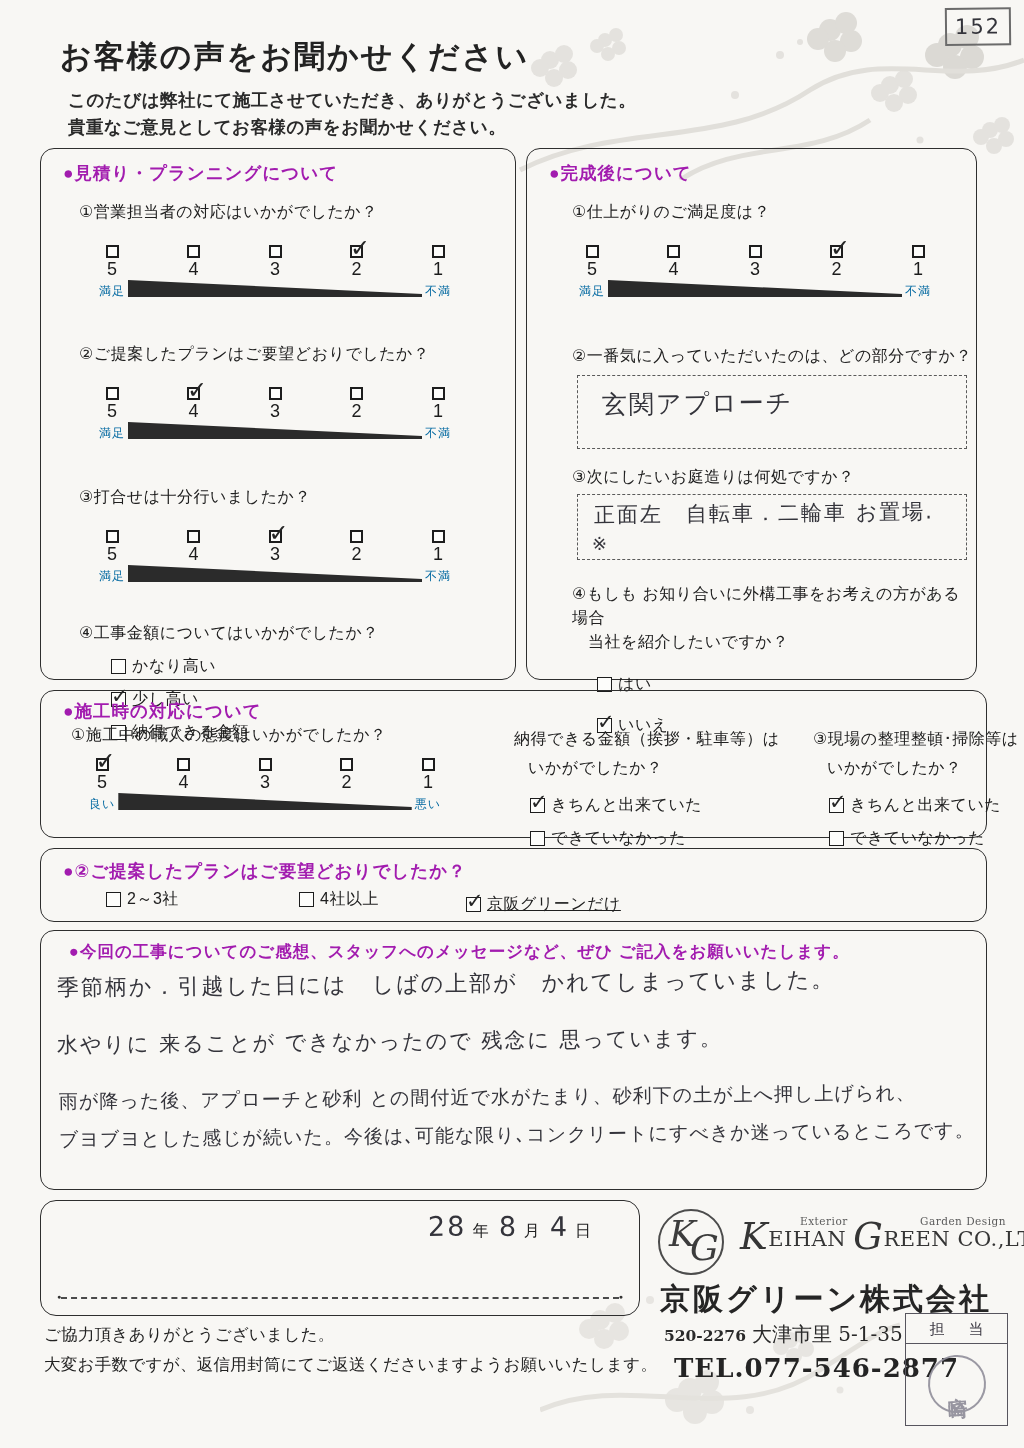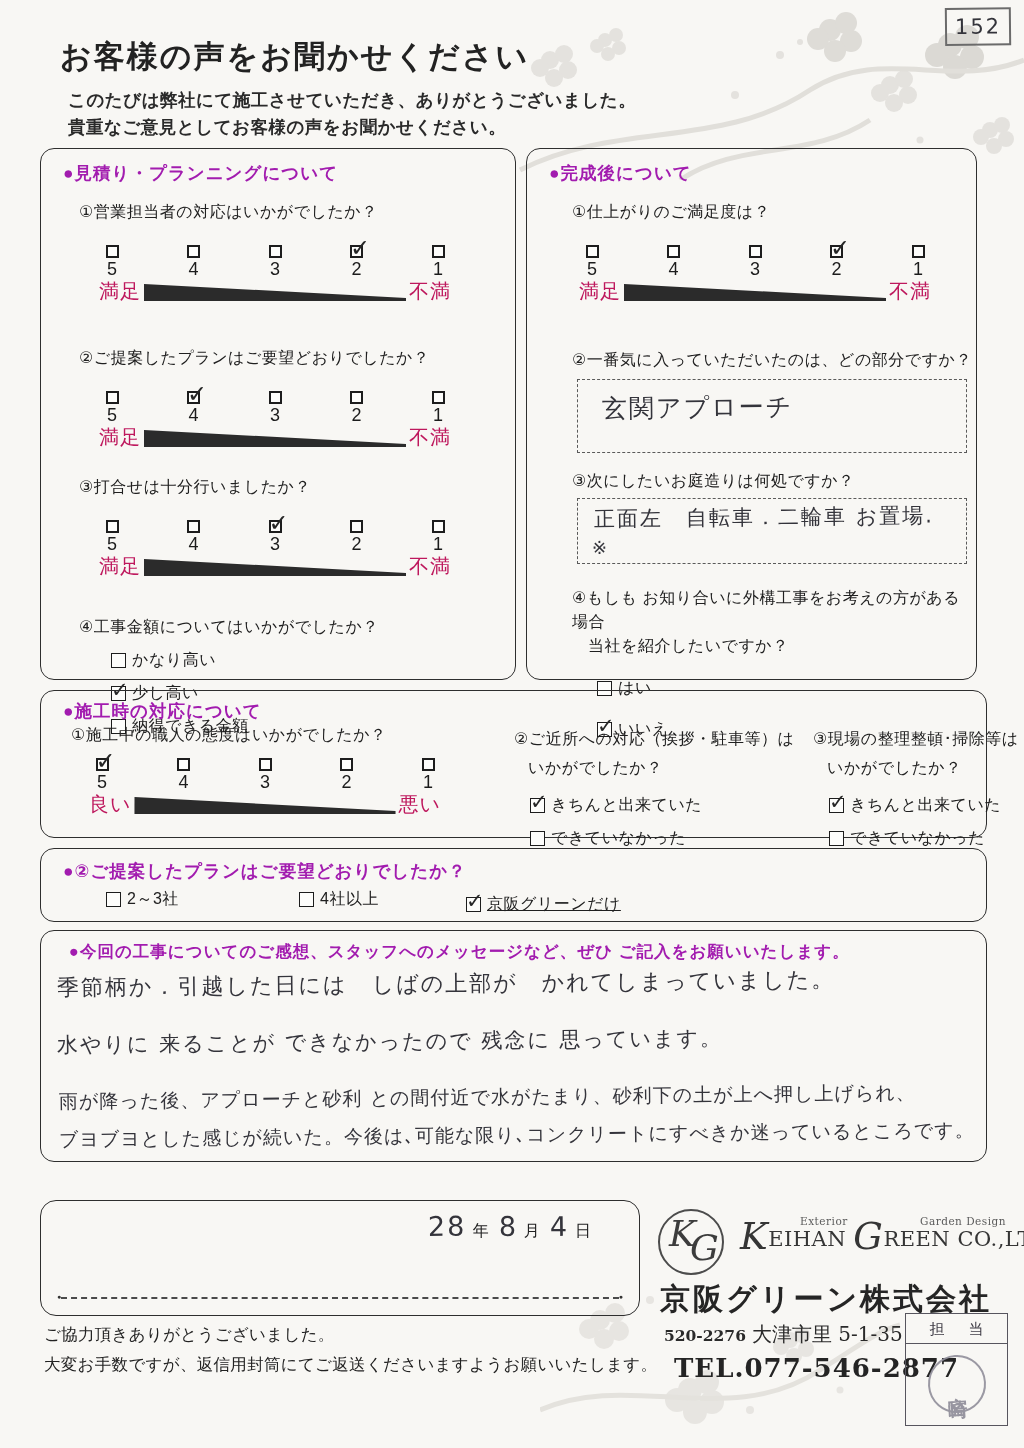--- a/index.html
+++ b/index.html
@@ -42,21 +42,21 @@
   .opt { display:flex; align-items:center; gap:6px; }
   .opt .cb { width:15px; height:15px; border-width:1.8px; }
   .opt .cb.checked::after { font-size:21px; top:-9px; left:-1px; }
   .opt-label { font-size:16px; color:#202020; letter-spacing:0.5px; }
   
   .scale { width:352px; }
   .scale-row { display:flex; justify-content:space-between; }
   .scale-cell { width:26px; display:flex; flex-direction:column; align-items:center; }
   .scale-num { font-size:18px; color:#1c1c1c; margin-top:1px; }
   .scale-bar { display:flex; align-items:flex-end; margin-top:0px; }
-  .scale-endlabel { font-size:20px; color:#be185d; letter-spacing:1px; flex:none; line-height:1.1; }
+  .scale-endlabel { font-size:12px; color:#0369a1; letter-spacing:1px; flex:none; line-height:1.1; }
   .wedge {
     flex:1; height:17px; margin:0 3px 1px 3px; background:#2b2b2b;
     clip-path:polygon(0 0, 100% 82%, 100% 100%, 0 100%);
   }
   
   .ans-box {
     border:1.6px dashed #5a5a5a; background:transparent; position:relative;
   }
   
   .hw {
@@ -270,21 +270,21 @@
             <span class="scale-num">1</span>
           </div>
       </div>
       <div class="scale-bar">
           <span class="scale-endlabel">満足</span>
           <span class="wedge"></span>
           <span class="scale-endlabel">不満</span>
         </div>
     </div>
 
-    <div class="q-text" style="margin:29px 0 0 38px;">③打合せは十分行いましたか？</div>
+    <div class="q-text" style="margin:47px 0 0 38px;">③打合せは十分行いましたか？</div>
     <div class="scale" style="margin:22px 0 0 58px;">
       <div class="scale-row">
         <div class="scale-cell">
             <span class="cb"></span>
             <span class="scale-num">5</span>
           </div>
         <div class="scale-cell">
             <span class="cb"></span>
             <span class="scale-num">4</span>
           </div>
@@ -417,21 +417,21 @@
         <div class="scale-bar">
             <span class="scale-endlabel">良い</span>
             <span class="wedge"></span>
             <span class="scale-endlabel">悪い</span>
           </div>
       </div>
     </div>
 
     <div class="mid-col" style="left:473px; width:290px;">
       <div class="q-text" style="line-height:1.8;">
-        <span>②ご近所への対応（挨拶・駐車等）は</span><br>
+        <span>納得できる金額（挨拶・駐車等）は</span><br>
         <span style="margin-left:14px;">いかがでしたか？</span>
       </div>
       <div class="opt-stack" style="margin-left:16px;">
         <div class="opt">
             <span class="cb checked"></span>
             <span class="opt-label">きちんと出来ていた</span>
           </div>
         <div class="opt">
             <span class="cb"></span>
             <span class="opt-label">できていなかった</span>
@@ -466,21 +466,21 @@
     <div class="opt" style="position:absolute; left:258px; top:40px;">
         <span class="cb"></span>
         <span class="opt-label">4社以上</span>
       </div>
     <div class="opt" style="position:absolute; left:425px; top:45px;text-decoration:underline;">
         <span class="cb checked"></span>
         <span class="opt-label">京阪グリーンだけ</span>
       </div>
   </div>
 
-  <div class="sect" style="left:40px; top:930px; width:947px; height:232px;">
+  <div class="sect" style="left:40px; top:930px; width:947px; height:260px;">
     <div class="sect-title" style="margin:10px 0 0 28px; font-size:16.5px;">●今回の工事についてのご感想、スタッフへのメッセージなど、ぜひ ご記入をお願いいたします。</div>
     <div class="hw hw-line" style="top:42px; font-size:22px;">季節柄か．引越した日には　しばの上部が　かれてしまっていました。</div>
     <div class="hw hw-line" style="top:100px; font-size:21px;">水やりに 来ることが できなかったので 残念に 思っています。</div>
     <div class="hw hw-line" style="top:158px; left:18px; font-size:19px; letter-spacing:1px;">雨が降った後、アプローチと砂利 との間付近で水がたまり、砂利下の土が上へ押し上げられ、</div>
     <div class="hw hw-line" style="top:196px; left:18px; font-size:19px; letter-spacing:1px;">ブヨブヨとした感じが続いた。今後は､可能な限り､コンクリートにすべきか迷っているところです。</div>
   </div>
 
   <div class="date-box">
     <div class="date-line">
       <span class="hw date-num">28</span>

